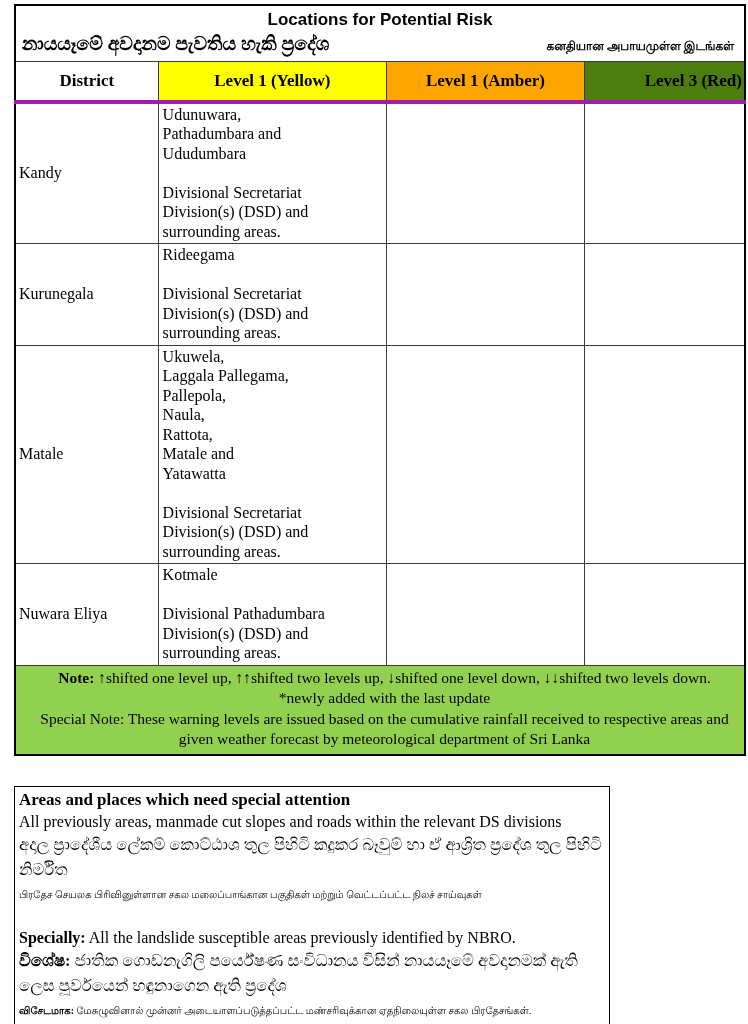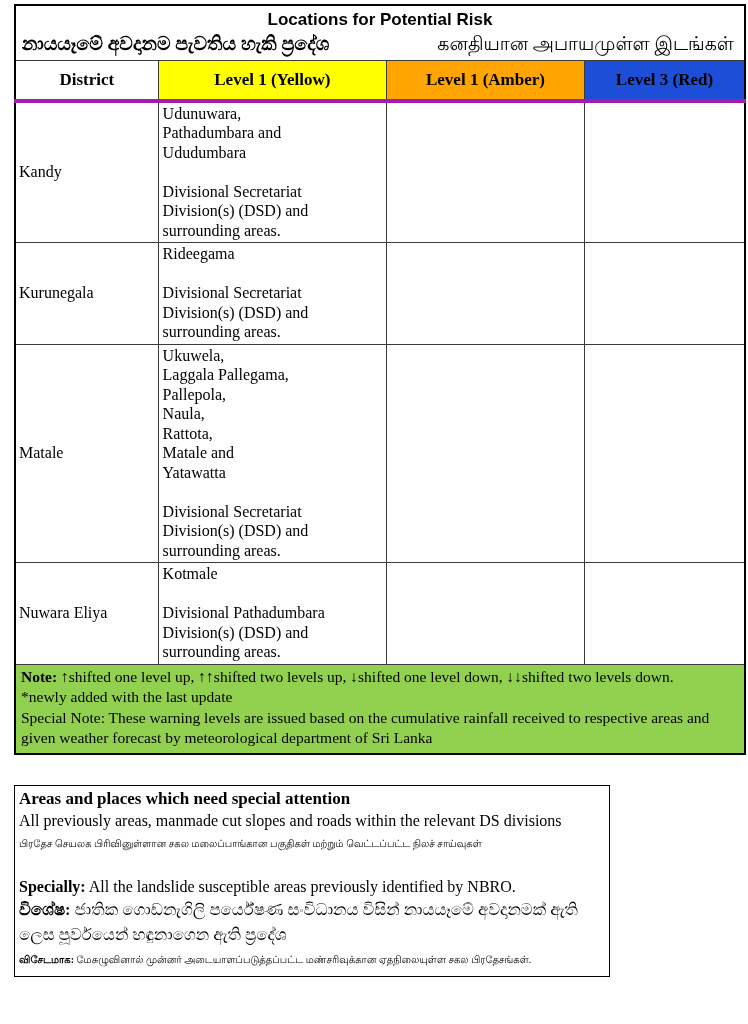--- a/index.html
+++ b/index.html
@@ -35,21 +35,21 @@
     font-size: 17px;
     line-height: 21px;
   }
   .title-native {
     display: flex;
     justify-content: space-between;
     align-items: baseline;
     padding: 2px 6px 0 2px;
   }
   .title-si { font-weight: bold; font-size: 19px; line-height: 24px; }
-  .title-ta { font-weight: normal; font-size: 19px; line-height: 22px; }
+  .title-ta { font-weight: bold; font-size: 12px; line-height: 22px; }
 
   .risk-table th, .risk-table td {
     border: 1px solid #3a3a3a;
     margin-top: 45px;
   }
   .risk-table th {
     height: 40px;
     font-size: 17px;
     font-weight: bold;
     text-align: center;
@@ -65,23 +65,24 @@
     vertical-align: top;
     font-size: 16px;
     line-height: 19.5px;
     padding: 1px 4px 2px 4px;
     white-space: pre-line;
   }
   tr.header-row th { border-bottom: 4px solid #a21caf; }
 
   td.note-cell {
     border: 1px solid #3a3a3a;
-    padding: 2px 5px 4px 5px;
+    padding: 2px 5px 4px 14px;
     font-size: 15.5px;
     line-height: 20.5px;
+    text-align: center;
   }
 
   .attention-box {
     margin-top: 30px;
     width: 596px;
     border: 1px solid #000000;
     padding: 2px 6px 4px 4px;
   }
   .att-heading { font-weight: bold; font-size: 17px; line-height: 22px; }
   .att-en { font-size: 16px; line-height: 21px; }
@@ -109,21 +110,21 @@
           <div class="title-native">
             <span class="title-si">නායයෑමේ අවදානම පැවතිය හැකි ප්‍රදේශ</span>
             <span class="title-ta">கனதியான அபாயமுள்ள இடங்கள்</span>
           </div>
         </td>
       </tr>
       <tr class="header-row">
         <th>District</th>
         <th style="background: rgb(255, 255, 0);">Level 1 (Yellow)</th>
         <th style="background: rgb(255, 165, 0);">Level 1 (Amber)</th>
-        <th style="background: #1d4ed8;">Level 3 (Red)</th>
+        <th style="background: #4d7c0f; text-align: right;">Level 3 (Red)</th>
       </tr>
 
       <tr>
         <td class="district-cell">Kandy</td>
         <td class="level-cell">Udunuwara,
 Pathadumbara and
 Ududumbara
 
 Divisional Secretariat
 Division(s) (DSD) and
@@ -174,20 +175,21 @@
           <div>*newly added with the last update</div>
           <div>Special Note: These warning levels are issued based on the cumulative rainfall received to respective areas and given weather forecast by meteorological department of Sri Lanka</div>
         </td>
       </tr>
     </tbody>
   </table>
 
   <div class="attention-box">
     <div class="att-heading">Areas and places which need special attention</div>
     <div class="att-en">All previously areas, manmade cut slopes and roads within the relevant DS divisions</div>
+    <div class="att-si">අදාල ප්‍රාදේශීය ලේකම් කොට්ඨාශ තුල පිහිටි කදුකර බෑවුම් හා ඒ ආශ්‍රිත ප්‍රදේශ තුල පිහිටි නිර්මිත</div>
     <div class="att-ta">பிரதேச செயலக பிரிவினுள்ளான சகல மலைப்பாங்கான பகுதிகள் மற்றும் வெட்டப்பட்ட நிலச் சாய்வுகள்</div>
     <div class="att-spacer"></div>
     <div class="att-en"><b class="inline-label">Specially:</b><span> All the landslide susceptible areas previously identified by NBRO.</span></div>
     <div class="att-si"><b class="inline-label">විශේෂ:</b><span> ජාතික ගොඩනැගිලි පර්යේෂණ සංවිධානය විසින් නායයෑමේ අවදානමක් ඇති ලෙස පූර්වයෙන් හඳුනාගෙන ඇති ප්‍රදේශ</span></div>
     <div class="att-ta"><b class="inline-label">விசேடமாக:</b><span> மேசுழுவினால் முன்னர் அடையாளப்படுத்தப்பட்ட மண்சரிவுக்கான ஏதநிலையுள்ள சகல பிரதேசங்கள்.</span></div>
   </div>
 
 </div>
 
 </body></html>

